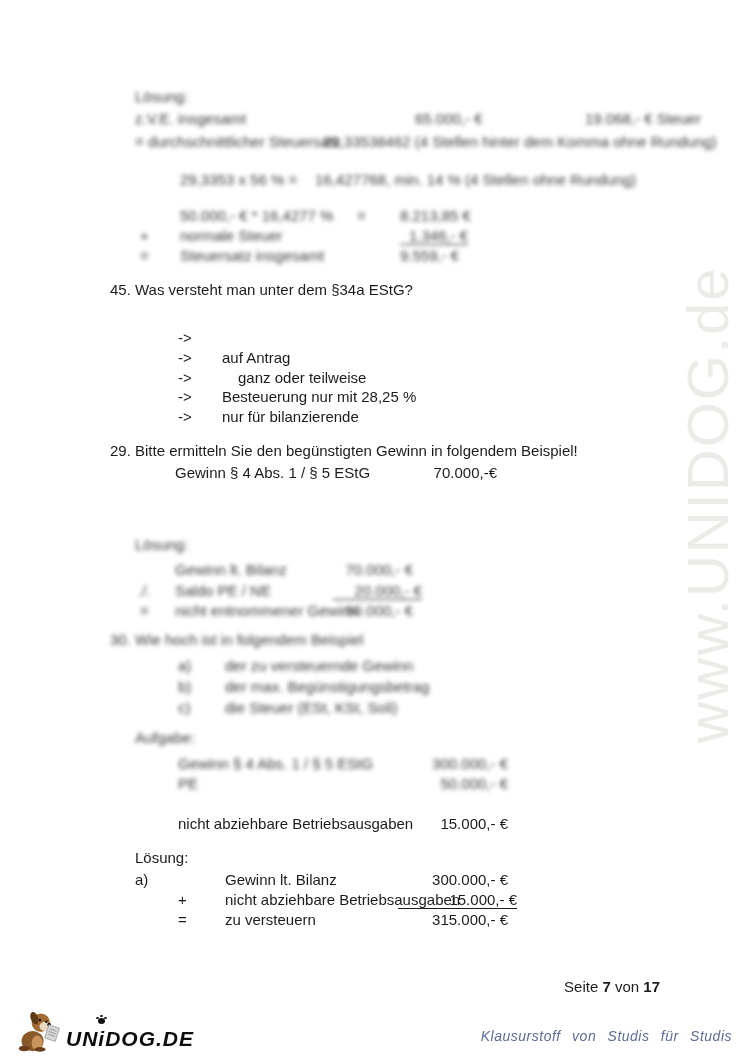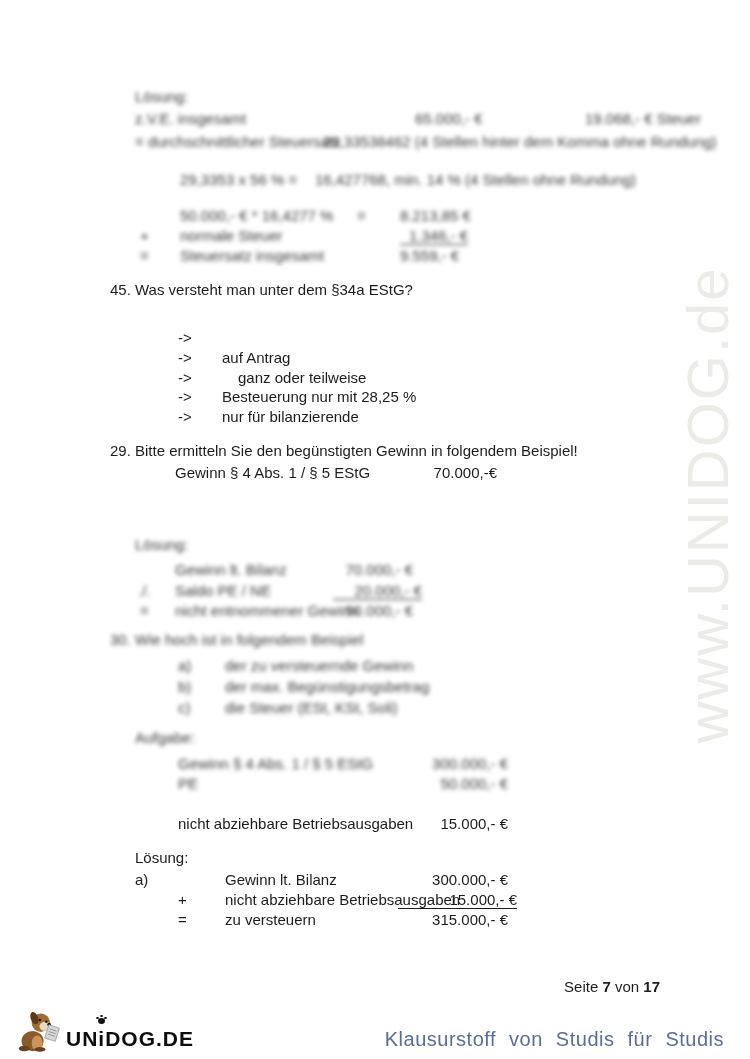--- a/index.html
+++ b/index.html
@@ -18,32 +18,32 @@
   .ln{position:absolute;left:0;right:0;height:20px;white-space:nowrap;}
   .ln span{position:absolute;top:0;}
   .val{text-align:right;display:inline-block;}
   .u{border-bottom:1px solid #1c1c1c;padding-left:9px;}
   .blur1{filter:blur(2.3px);color:#3a3a3a;}
   .blur2{filter:blur(1.9px);color:#3a3a3a;}
   .pgnum{position:absolute;left:500px;top:978px;width:160px;text-align:right;z-index:1;}
   .pgnum b{font-weight:bold;}
   .brand{position:absolute;left:16px;top:1008px;display:flex;align-items:flex-end;z-index:1;}
   .logo-text{
-    position:relative;font-weight:bold;font-size:21px;
+    position:relative;font-weight:bold;font-style:italic;font-size:21px;
     letter-spacing:1px;color:#0d0d0d;margin-left:4px;padding-bottom:6px;
   }
   .i-wrap{position:relative;display:inline-block;}
   .paw{
     position:absolute;top:-9px;left:0px;width:7px;height:6px;background:#111;
     border-radius:50%;
     box-shadow:-4px -3px 0 -2px #111,0px -5px 0 -2px #111,4px -3px 0 -2px #111;
   }
   .tagline{
-    position:absolute;right:26px;top:1028px;color:#5a6d99;
-    font-size:20px;letter-spacing:0.5px;word-spacing:7px;z-index:1;white-space:nowrap;
+    position:absolute;right:18px;top:1028px;font-style:italic;color:#5a6d99;
+    font-size:14px;letter-spacing:0.5px;word-spacing:7px;z-index:1;white-space:nowrap;
   }
 </style>
 </head>
 <body>
 
 <div class="page">
 
   <div class="wm">www.UNIDOG.de</div>
 
   <section class="block blur1" style="left:135px;top:86px;width:560px;height:185px;">

